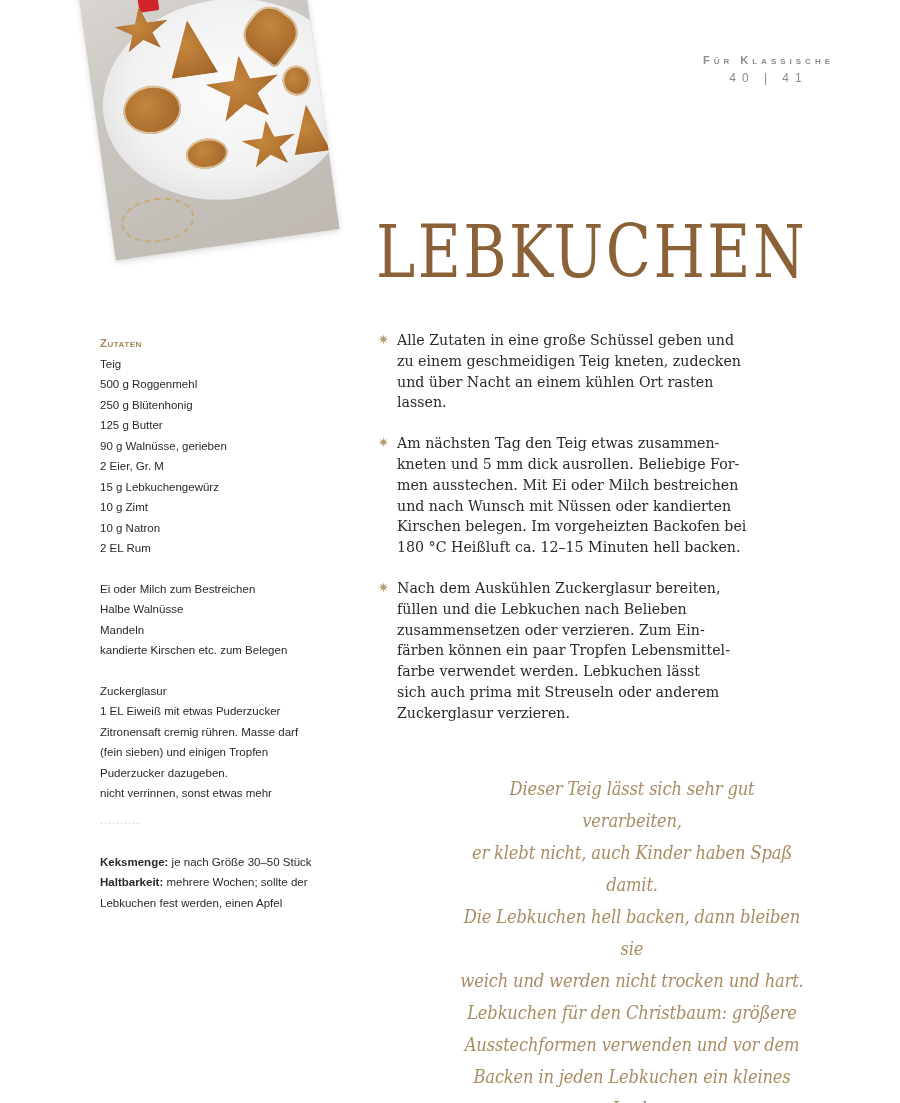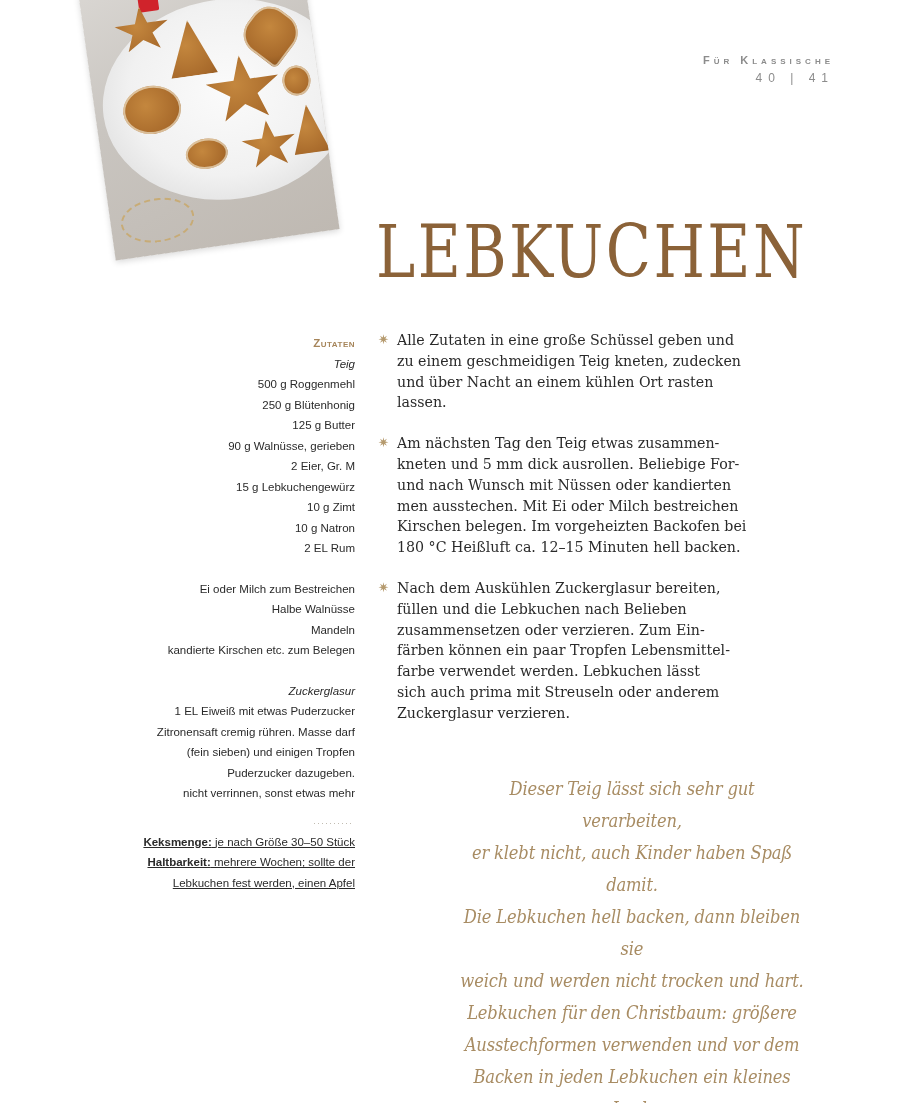--- a/index.html
+++ b/index.html
@@ -67,21 +67,21 @@
       border-radius: 50%;
       border: 2px dashed #c9a766;
       opacity: 0.8;
     }
 
     
     .running-head {
       position: absolute;
       right: 66px;
       top: 54px;
-      text-align: right;
+      text-align: center;
       font-family: "Liberation Sans", sans-serif;
       color: #8c8c8c;
     }
     .running-head .section {
       font-size: 11px;
       letter-spacing: 4px;
       font-variant: small-caps;
       font-weight: bold;
       text-transform: none;
     }
@@ -106,47 +106,45 @@
       transform-origin: left top;
       line-height: 1;
     }
 
     
     .ingredients {
       position: absolute;
       left: 100px;
       top: 333px;
       width: 255px;
-      text-align: right;
       font-family: "Liberation Sans", sans-serif;
       font-size: 11.5px;
       line-height: 20.5px;
       color: #2a2a2a;
     }
     .ingredients .heading {
       font-variant: small-caps;
       font-weight: bold;
       color: #a6855a;
       font-size: 11.5px;
       letter-spacing: 0.5px;
     }
     .ingredients .sub {
-      font-style: italic;
     }
     .ingredients .spacer { height: 20px; }
     .ingredients .dots {
       color: #b9b3a6;
       letter-spacing: 1px;
       font-size: 9px;
       line-height: 18px;
       margin-top: 10px;
       padding-right: 2px;
     }
     .ingredients .meta {
-      text-decoration: underline;
+      margin-top: 20px;
     }
     .ingredients .meta b { font-weight: bold; }
 
     
     .steps {
       position: absolute;
       left: 378px;
       top: 330px;
       width: 370px;
       font-family: "DejaVu Serif", serif;
@@ -256,22 +254,22 @@
     <span class="bullet">✷</span>
     <div>Alle Zutaten in eine große Schüssel geben und</div>
     <div>zu einem geschmeidigen Teig kneten, zudecken</div>
     <div>und über Nacht an einem kühlen Ort rasten</div>
     <div>lassen.</div>
   </div>
   <div class="step">
     <span class="bullet">✷</span>
     <div>Am nächsten Tag den Teig etwas zusammen-</div>
     <div>kneten und 5 mm dick ausrollen. Beliebige For-</div>
+    <div>men ausstechen. Mit Ei oder Milch bestreichen</div>
     <div>und nach Wunsch mit Nüssen oder kandierten</div>
-    <div>men ausstechen. Mit Ei oder Milch bestreichen</div>
     <div>Kirschen belegen. Im vorgeheizten Backofen bei</div>
     <div>180 °C Heißluft ca. 12–15 Minuten hell backen.</div>
   </div>
   <div class="step">
     <span class="bullet">✷</span>
     <div>Nach dem Auskühlen Zuckerglasur bereiten,</div>
     <div>füllen und die Lebkuchen nach Belieben</div>
     <div>zusammensetzen oder verzieren. Zum Ein-</div>
     <div>färben können ein paar Tropfen Lebensmittel-</div>
     <div>farbe verwendet werden. Lebkuchen lässt</div>

